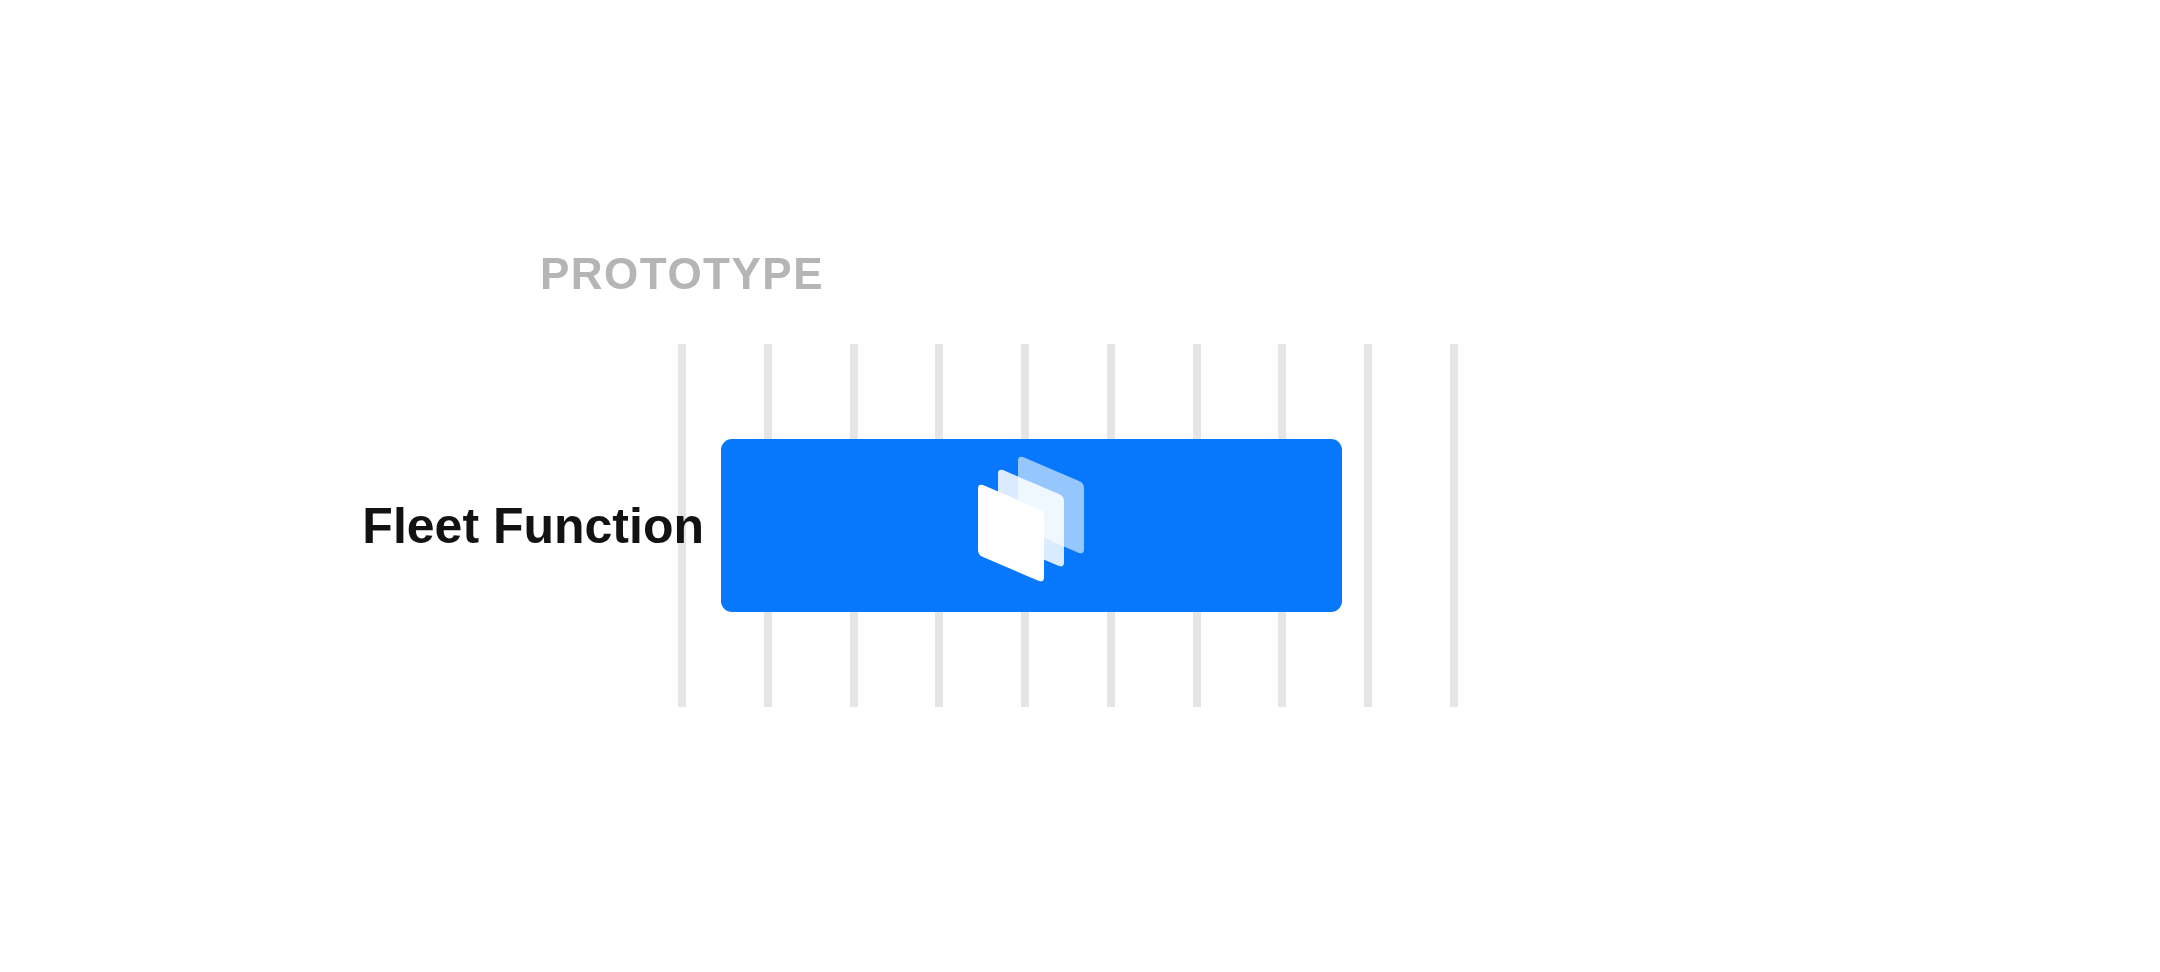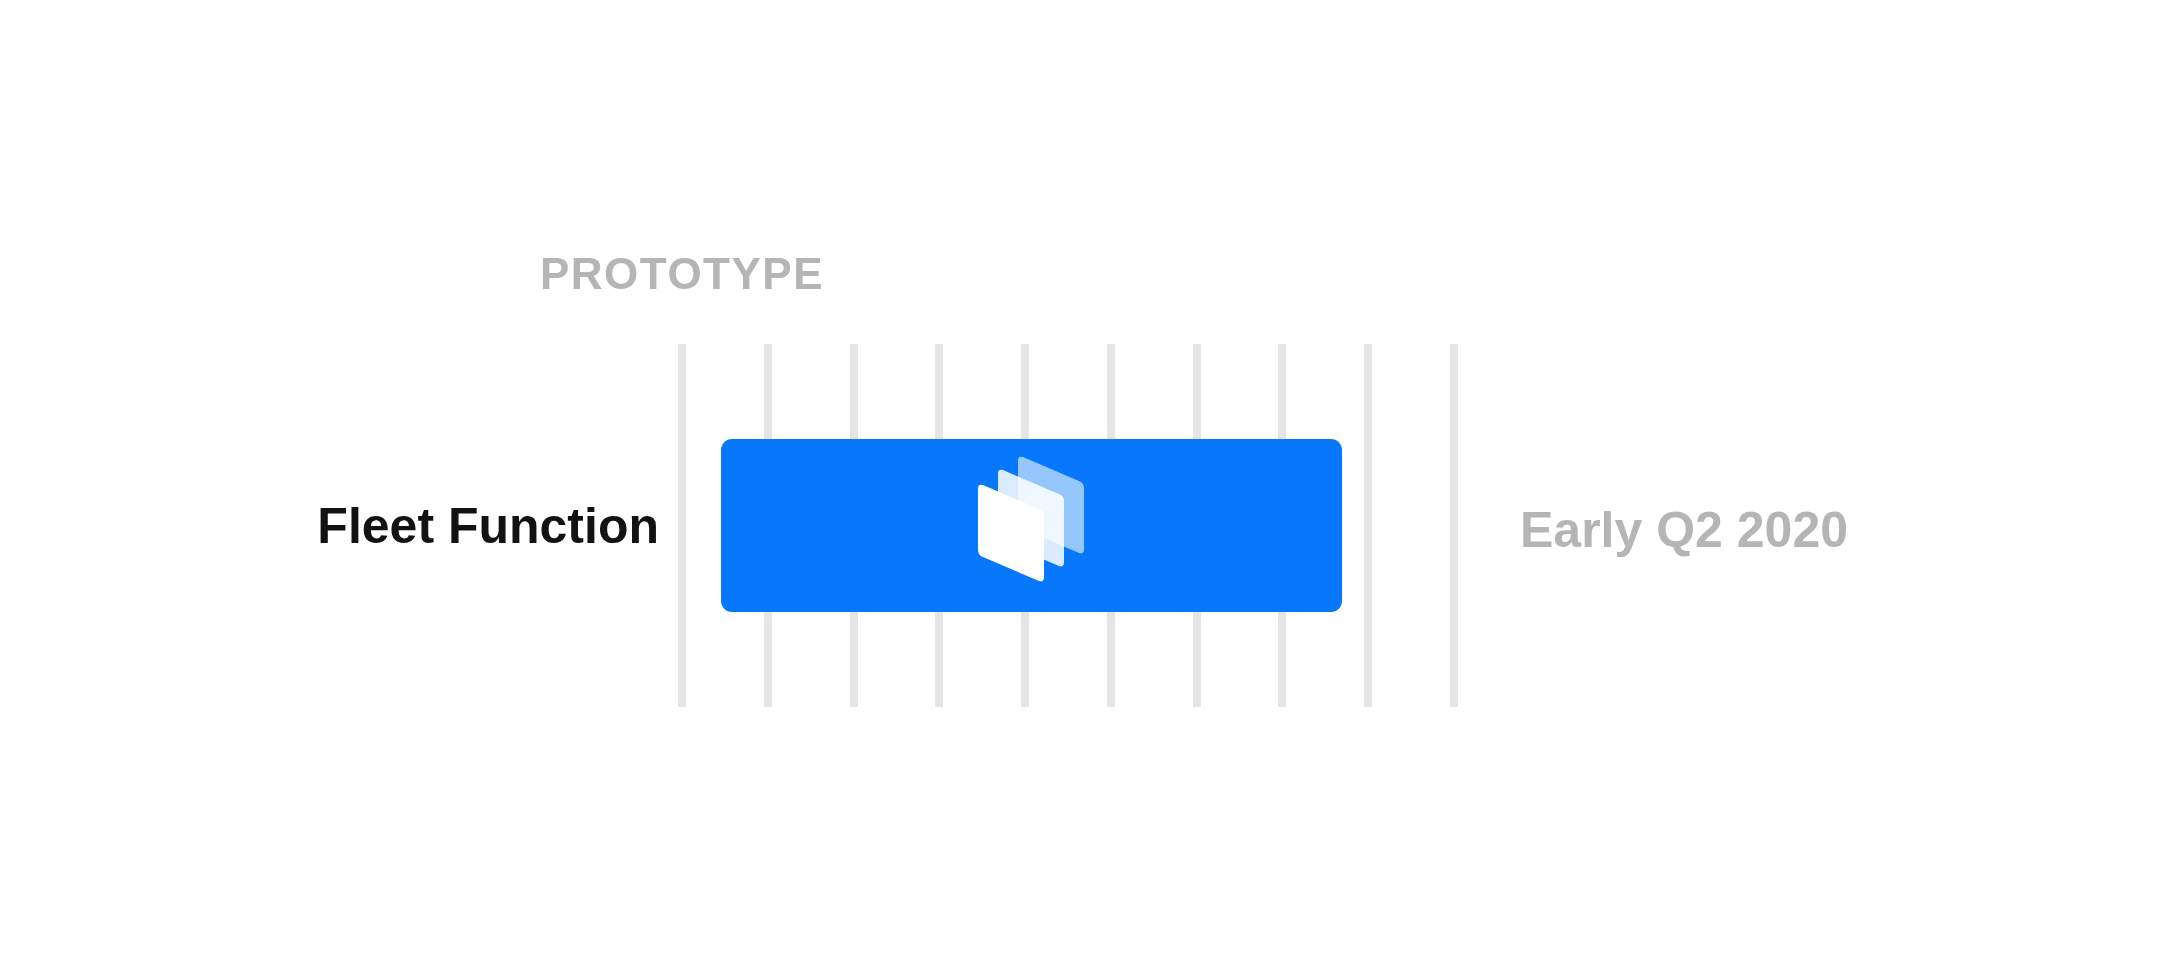--- a/index.html
+++ b/index.html
@@ -40,21 +40,21 @@
     position: absolute;
     top: 0;
     width: 8px;
     height: 363px;
     background: var(--gridline, #e5e5e6);
   }
 
   
   .row-label {
     position: absolute;
-    right: 1501px;
+    right: 1456px;
     top: 497px;
     font-size: 50px;
     font-weight: 700;
     color: var(--row-label, #111214);
     white-space: nowrap;
   }
 
   
   .eta-label {
     position: absolute;
@@ -120,15 +120,14 @@
   <div class="row-label">Fleet Function</div>
 
   <div class="bar" style="left: 720.6px; width: 621.46px; background: rgb(7, 119, 252);">
     <div class="layers-icon">
       <div class="layer back"></div>
       <div class="layer mid"></div>
       <div class="layer front"></div>
     </div>
   </div>
 
-  <div class="eta-label">Early Q2 2020</div>
 
 </div>
 
 </body></html>

